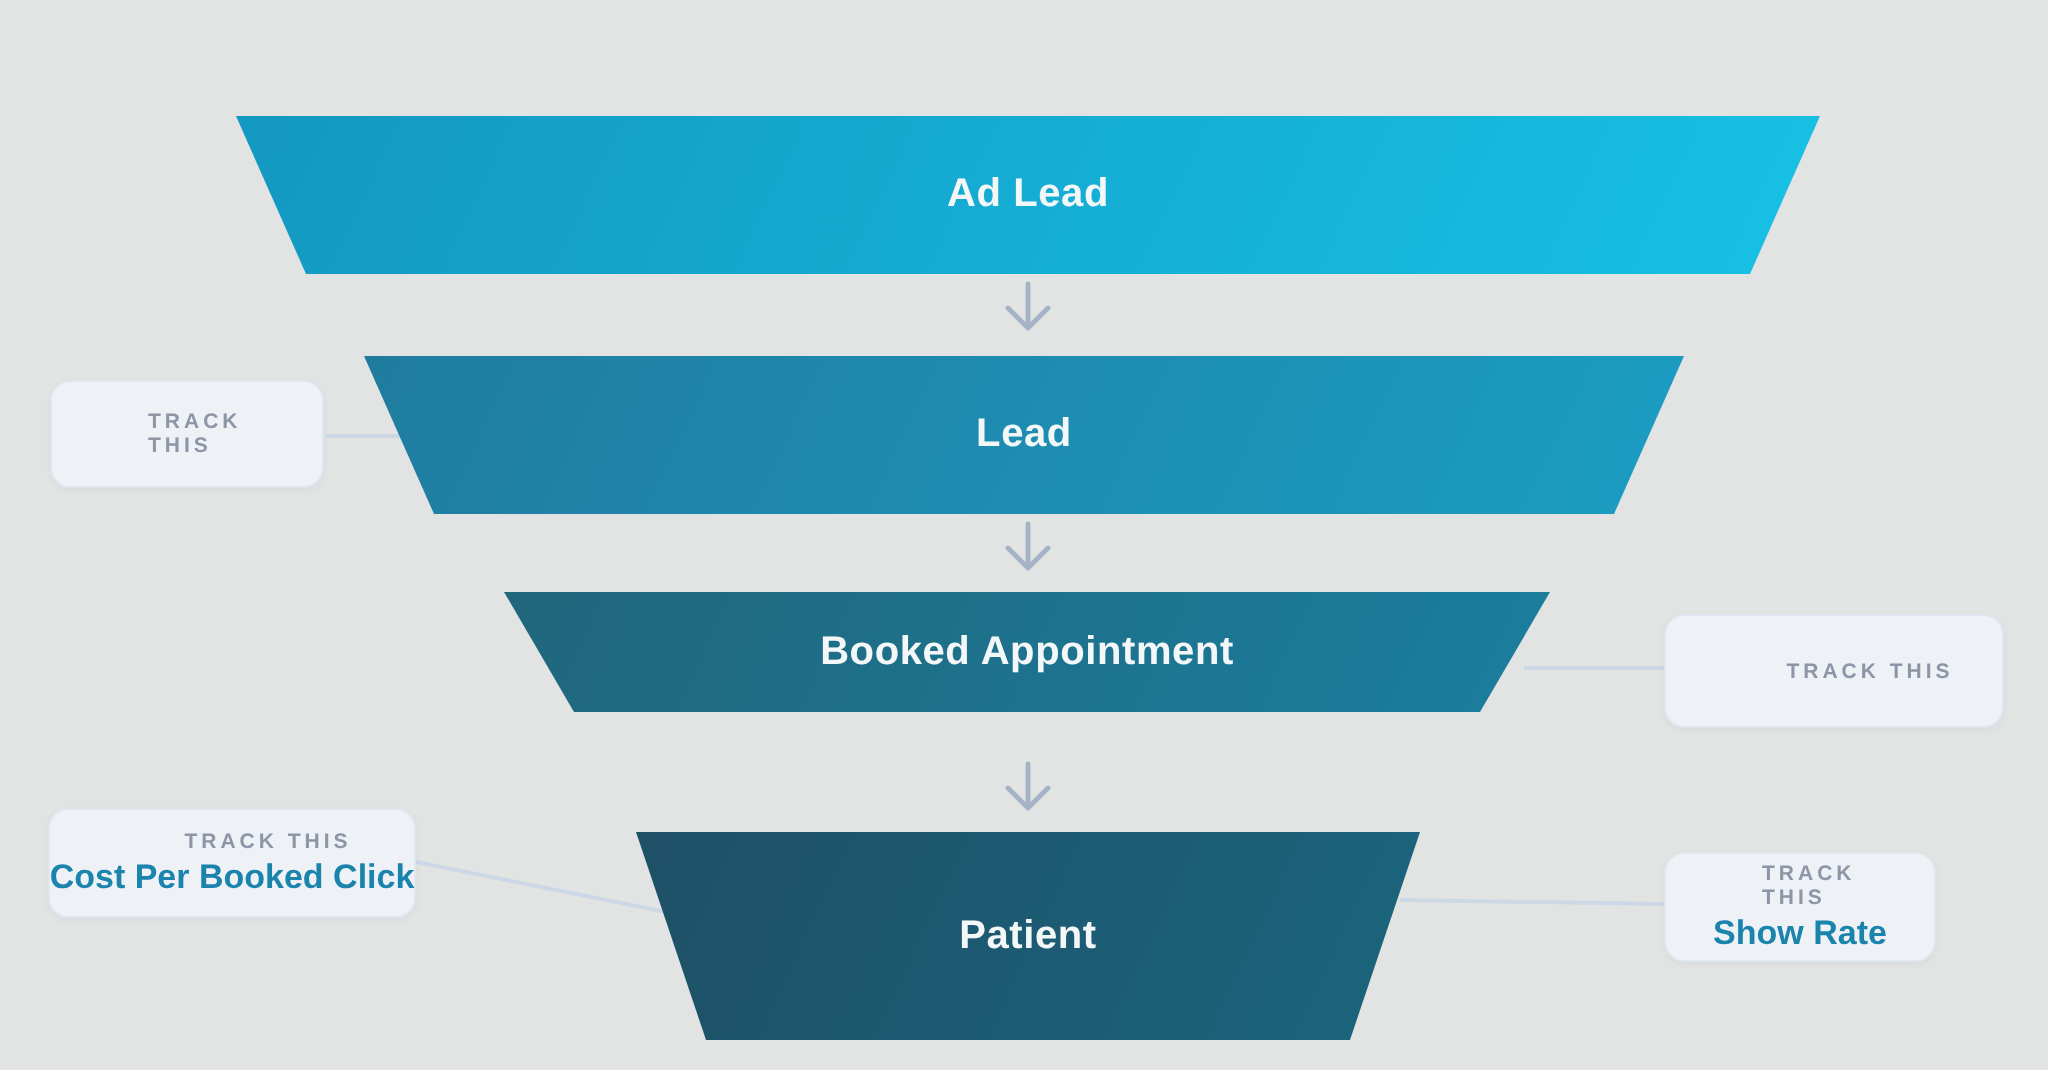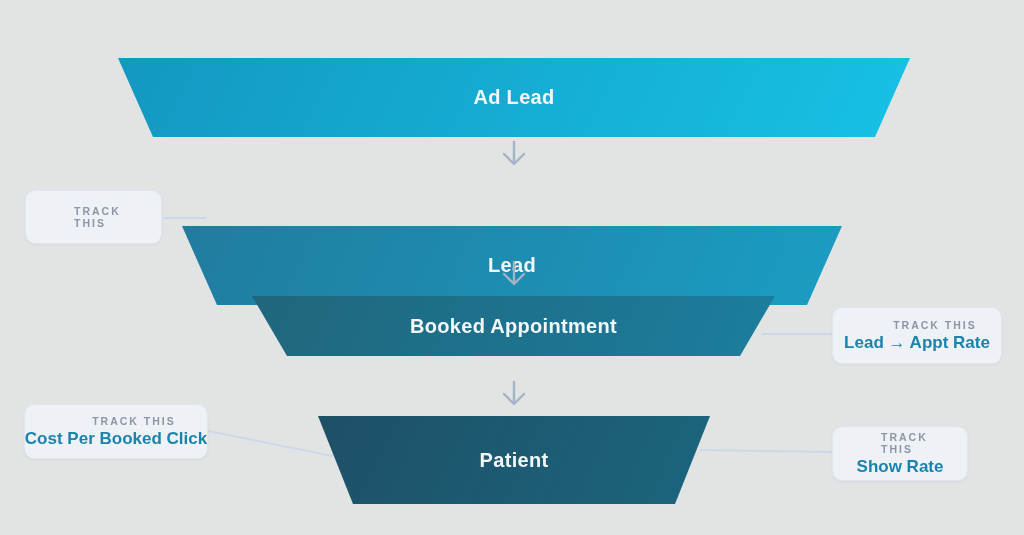--- a/index.html
+++ b/index.html
@@ -31,23 +31,23 @@
     justify-content:center;
     clip-path:polygon(0 0,100% 0,calc(100% - 35px) 100%,35px 100%);
   }
   .stage-label{
     color:var(--stage_label);
     font-size:20px;
     font-weight:bold;
     letter-spacing:.3px;
   }
   .stage-0{left:118px;top:58px;width:792px;height:79px;}
-  .stage-1{left:182px;top:178px;width:660px;height:79px;margin-top:48px;}
+  .stage-1{left:182px;top:178px;width:660px;height:79px;}
   .stage-2{left:252px;top:296px;width:523px;height:60px;}
-  .stage-3{left:318px;top:416px;width:392px;height:88px;}
+  .stage-3{left:318px;top:416px;width:392px;height:104px;}
 
   .arrow{
     position:absolute;
     left:500px;
     width:28px;
     height:28px;
   }
   .arrow-0{top:140px;}
   .arrow-1{top:260px;}
   .arrow-2{top:380px;}
@@ -124,21 +124,20 @@
   </svg>
   <svg class="arrow arrow-2" viewBox="0 0 28 28">
     <path d="M14 2 L14 23 M4 14 L14 24 L24 14" fill="none" stroke="var(--arrow)" stroke-width="2.4" stroke-linecap="round" stroke-linejoin="round"></path>
   </svg>
 
   <div class="callout callout-0">
     <span class="callout-eyebrow">TRACK THIS</span>
   </div>
   <div class="callout callout-1">
     <span class="callout-eyebrow">TRACK THIS</span>
-    <span class="callout-metric">Lead → Appt Rate</span>
   </div>
   <div class="callout callout-2">
     <span class="callout-eyebrow">TRACK THIS</span>
     <span class="callout-metric">Cost Per Booked Click</span>
   </div>
   <div class="callout callout-3">
     <span class="callout-eyebrow">TRACK THIS</span>
     <span class="callout-metric">Show Rate</span>
   </div>
 

